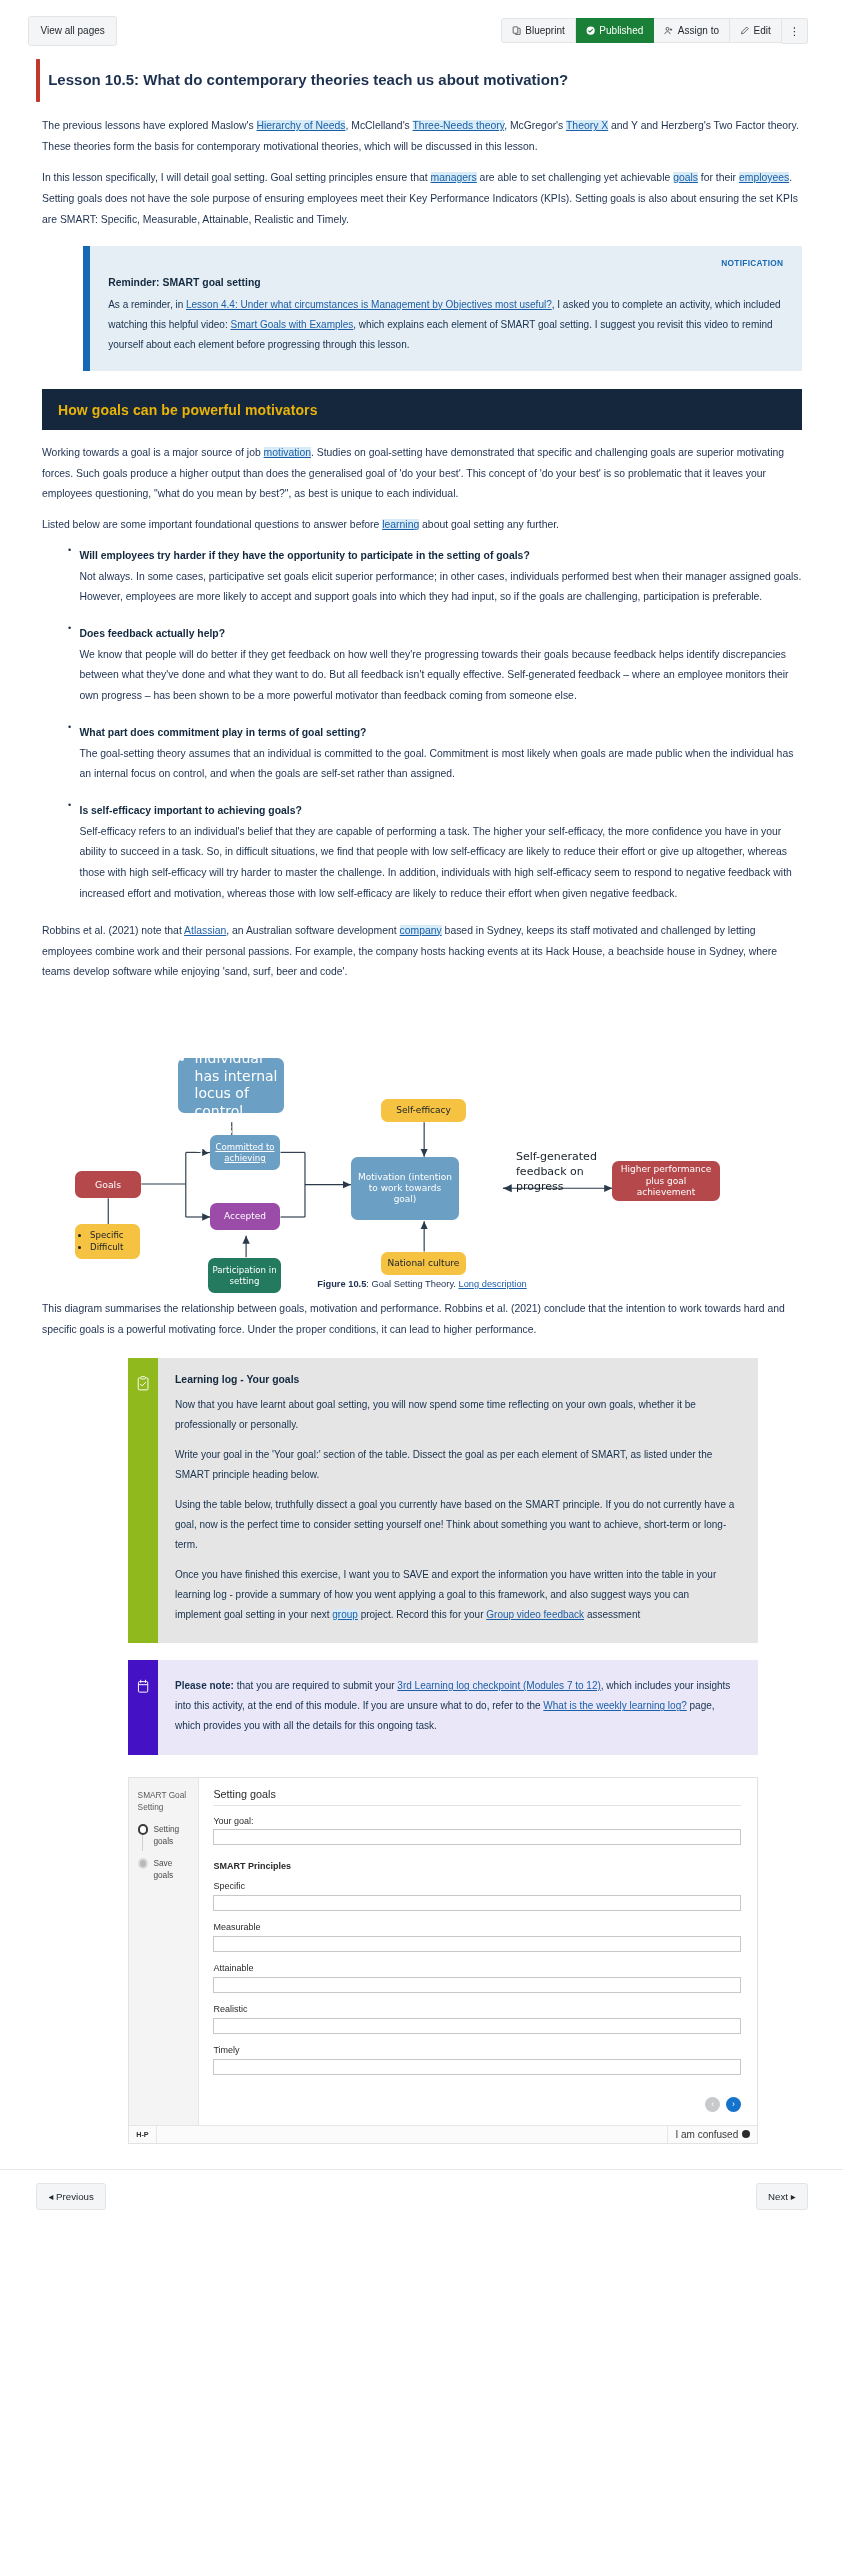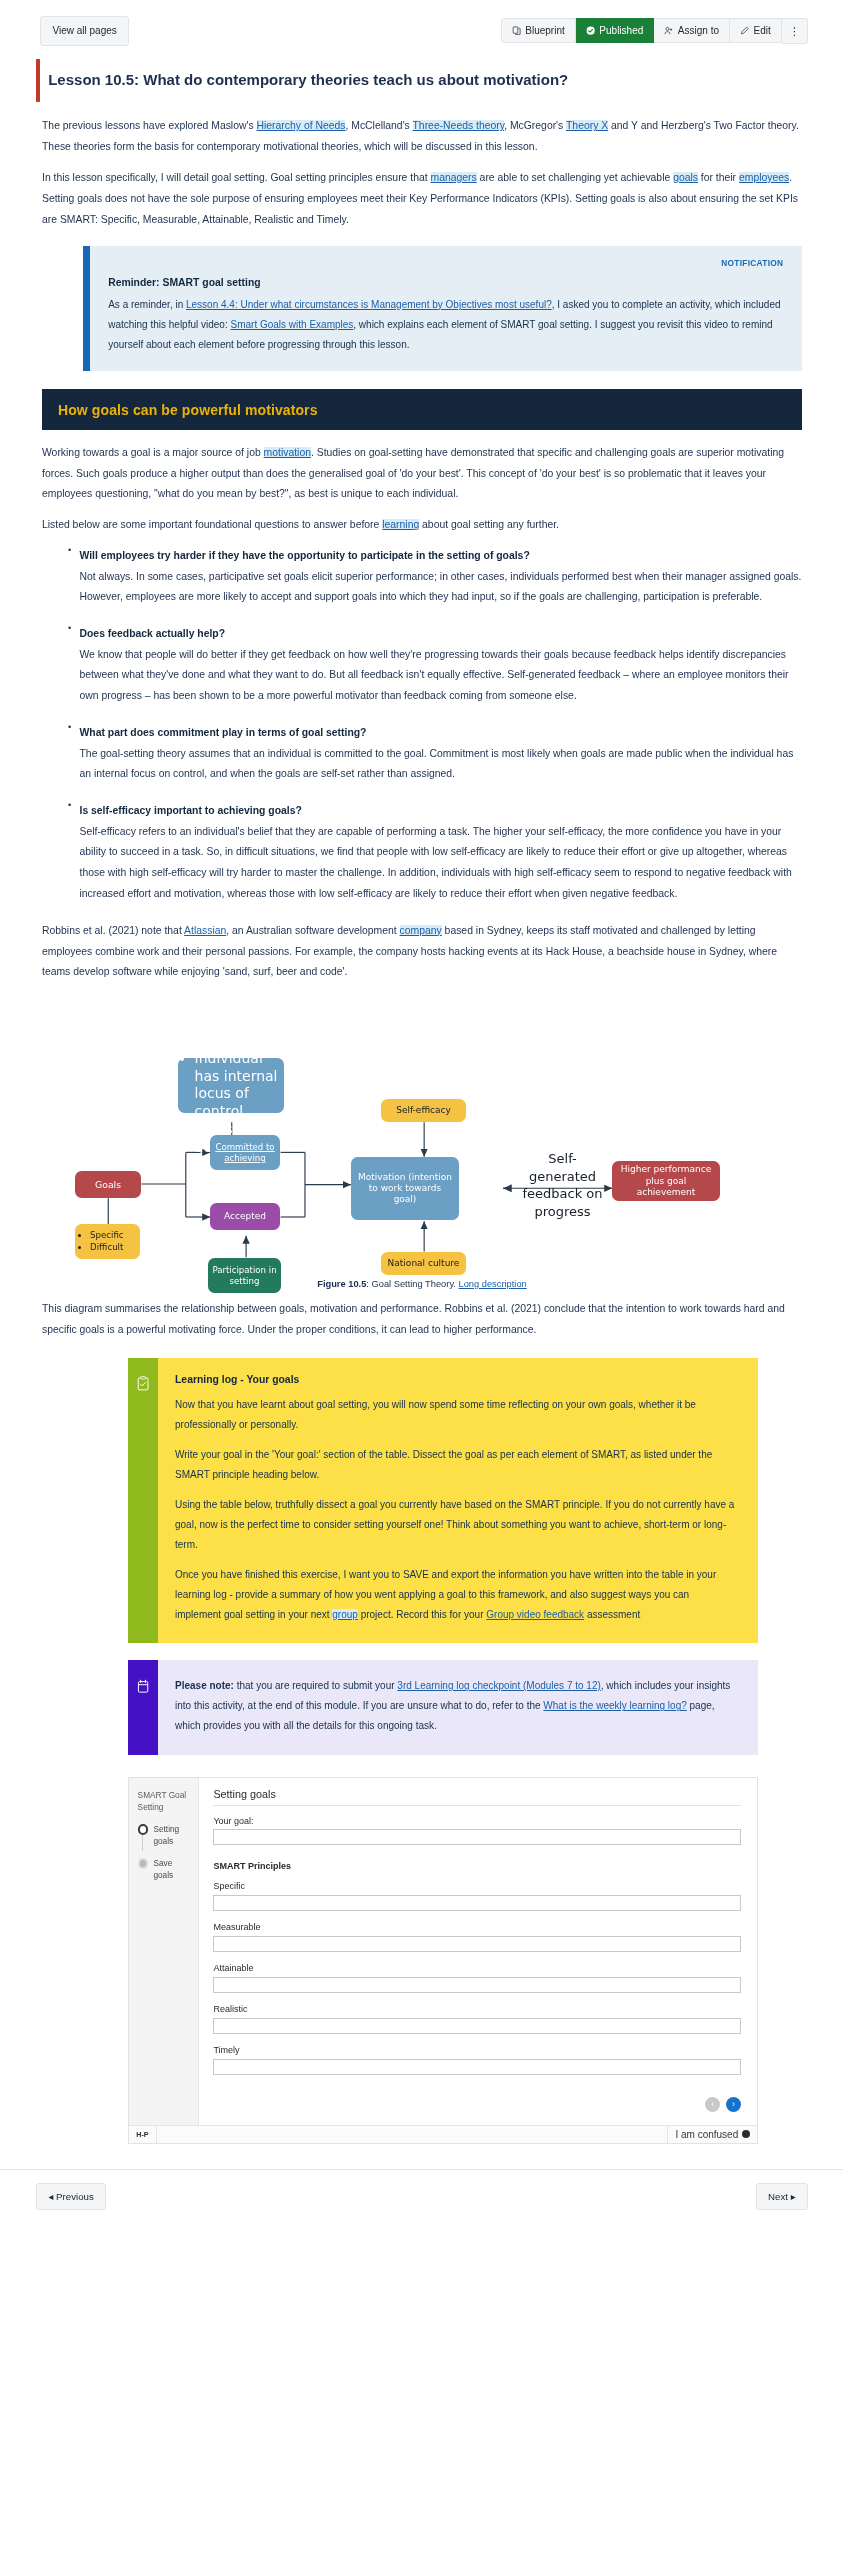--- a/index.html
+++ b/index.html
@@ -7,21 +7,21 @@
   body {
     width:844px; min-height:2576px;
     background:#ffffff;
     font-family:"Liberation Sans", sans-serif;
     color:#1d3050;
     -webkit-font-smoothing:antialiased;
   }
   .page { width:844px; position:relative; }
 
   
-  .toolbar { display:flex; align-items:center; padding:16px 36px 0 40px; height:46px;justify-content:space-between; }
+  .toolbar { display:flex; align-items:center; padding:16px 36px 0 28px; height:46px;justify-content:space-between; }
   .tb-left { flex:0 0 auto; }
   .tb-spacer { flex:1 1 auto; }
   .tb-right { display:flex; align-items:center; gap:0; }
   .btn {
     display:inline-flex; align-items:center; gap:4.3px;
     background:#f4f5f6; border:0.7px solid #e2e4e6; border-radius:2.9px;
     font-size:10px; color:#24292e; padding:6.5px 10px; line-height:1;
     cursor:pointer; white-space:nowrap;
   }
   .btn.view-all { padding:8.6px 11.5px; font-size:10px; }
@@ -77,32 +77,32 @@
   }
   .node.blue   { background:#6c9fc4; color:#ffffff; }
   .node.red    { background:#b5484b; color:#ffffff; }
   .node.purple { background:#9b4ba8; color:#ffffff; }
   .node.yellow { background:#f5c242; color:#17202a; }
   .node.green  { background:#237a5e; color:#ffffff; }
   .node ul { margin:0; padding:0 0 0 10.8px; text-align:left; }
   .node ul li { margin:0 0 0.7px 0; }
   .diag-lbl {
     position:absolute; font-family:"DejaVu Sans", sans-serif;
-    font-size:13px; color:#17202a; text-align:center; line-height:1.35;
+    font-size:11px; color:#17202a; line-height:1.35;
   }
   .fig-cap { text-align:center; font-size:9.3px; color:#1d3050; margin:5.8px 0 0 0; }
   .fig-cap b { font-weight:bold; }
 
   
   .lbox { display:flex; margin:17px 86px 0 128px; }
   .lbox .lstripe { width:30px; flex:0 0 auto; display:flex; justify-content:center; padding-top:18.7px; }
   .lbox .lstripe svg { width:12.2px; height:15px; }
   .lbox .lbody { flex:1 1 auto; padding:16px 20px 18.7px 17px; }
   .lbox.green-box .lstripe { background:#8fb91c; }
-  .lbox.green-box .lbody  { background:#fde047; }
+  .lbox.green-box .lbody  { background:#e5e5e5; }
   .lbox.purple-box .lstripe { background:#4412c4; }
   .lbox.purple-box .lbody  { background:#eae7f8; }
   .lbox .ltitle { font-size:10.4px; font-weight:bold; color:#12283f; margin:0 0 10px 0; }
   .lbox p { font-size:10px; line-height:2.0; margin:0 0 10px 0; color:#16304d; }
   .lbox p:last-child { margin-bottom:0; }
 
   
   .h5p {
     margin:21.6px 86px 0 128px; border:0.7px solid #e0e2e4; background:#fff;
     font-family:"Liberation Sans", sans-serif;

